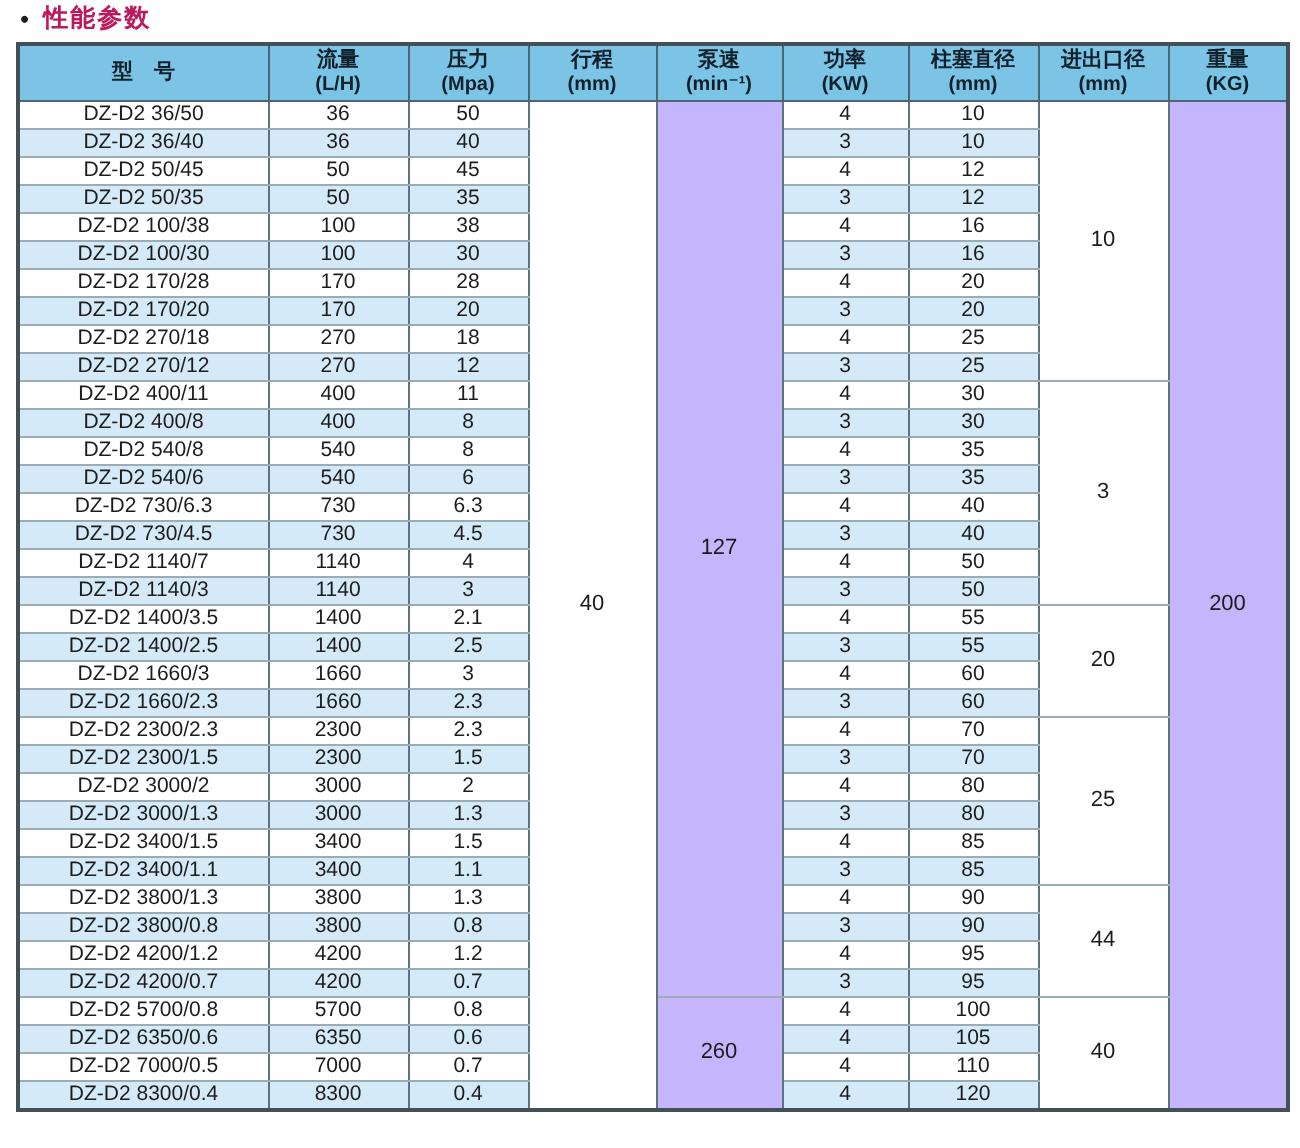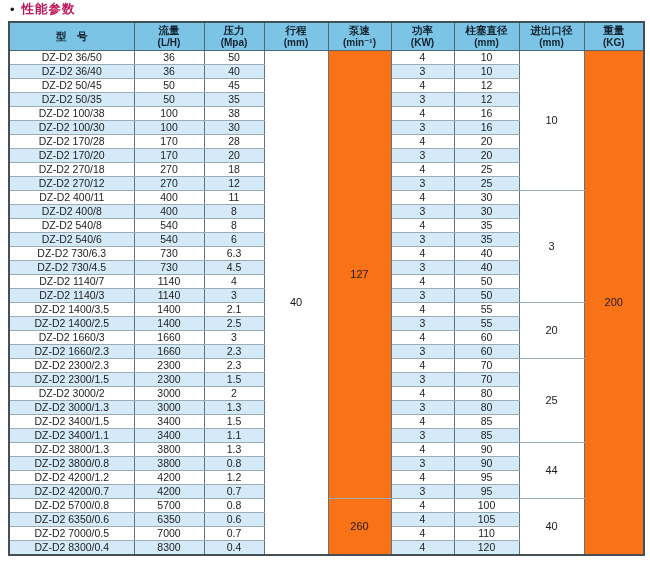--- a/index.html
+++ b/index.html
@@ -44,21 +44,21 @@
     border-right: 1px solid #5d737f;
     border-bottom: 1px solid #9cacb6;
     font-size: 10.5px; color: #1c1c1c;
     text-align: center; vertical-align: middle;
     padding: 0; line-height: 1;
     background: #ffffff;
     overflow: hidden; white-space: nowrap;
   }
   tr.alt td.rowcell { background: #d5eaf8; }
   td.merged { background: #ffffff; font-size: 11px; }
-  td.merged.shaded { background: #f97316; }
+  td.merged.shaded { background: #c4b5fd; }
 </style>
 </head>
 <body>
 
 <div class="page">
   <div class="title-row">
     <span class="bullet">•</span>
     <span class="title-text">性能参数</span>
   </div>
 

